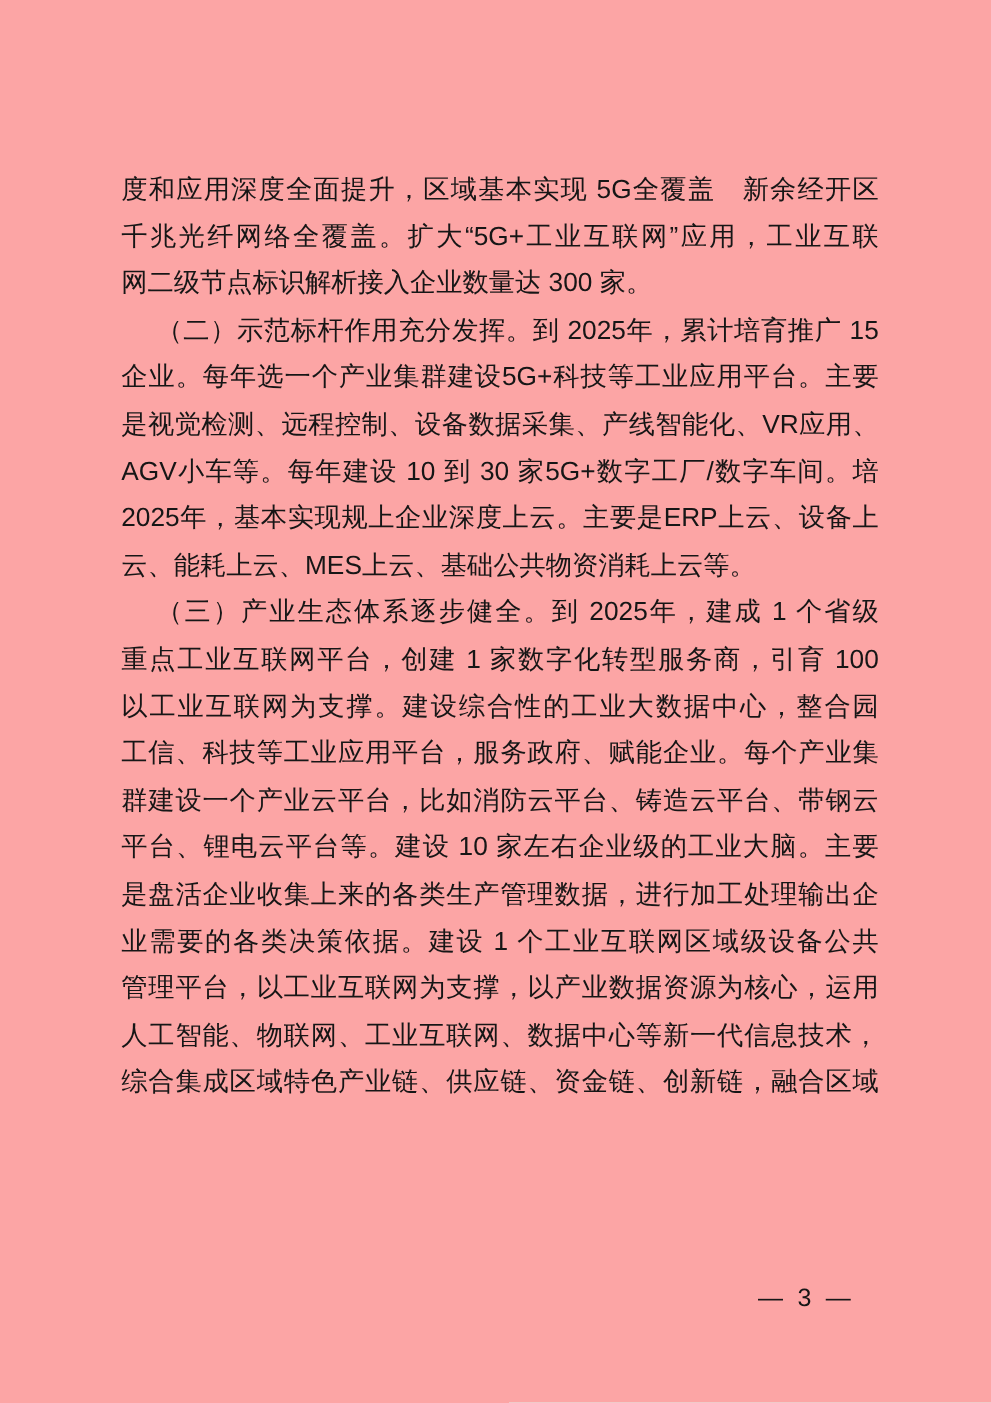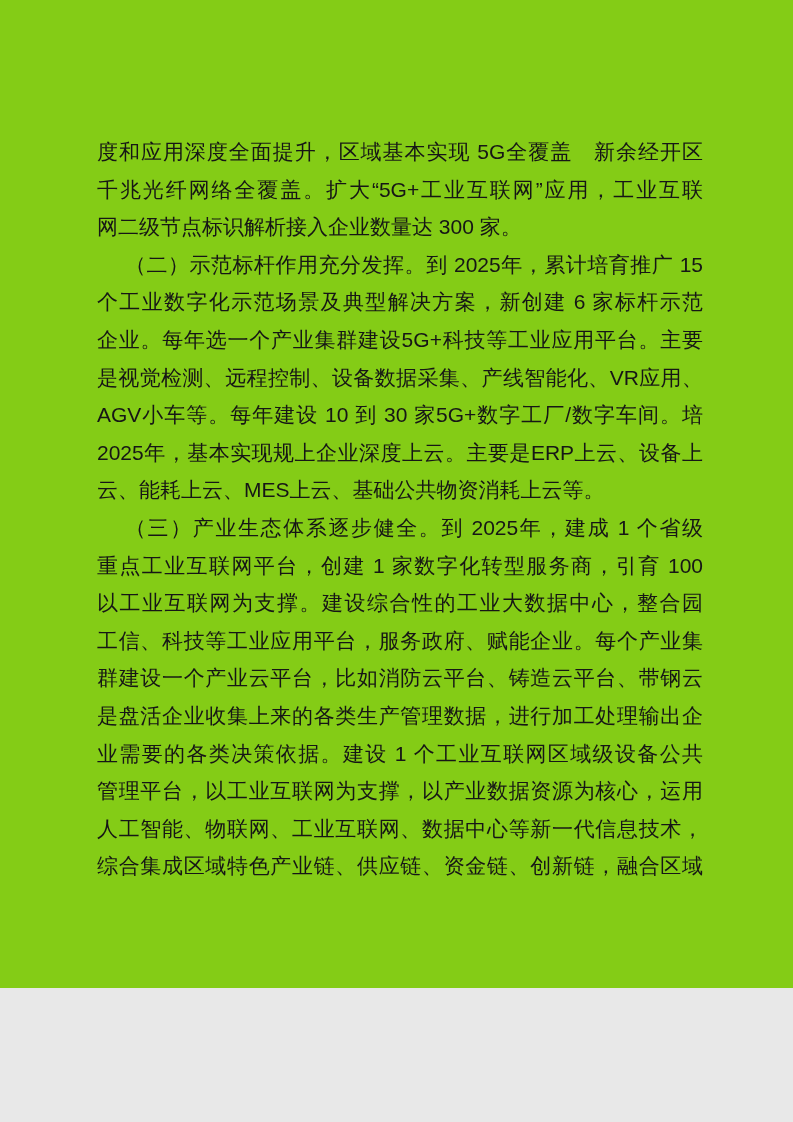--- a/index.html
+++ b/index.html
@@ -1,22 +1,22 @@
 <!DOCTYPE html>
 <html><head>
 <meta charset="utf-8">
 <style>
   * { margin: 0; padding: 0; box-sizing: border-box; }
   html, body { background: #e8e8e8; }
   .page {
     position: relative;
     width: 793px;
-    height: 988px;
+    height: 1122px;
     margin: 0 auto;
-    background: #84cc16;
+    background: #fca5a5;
     overflow: hidden;
     font-family: "Liberation Sans", "DejaVu Sans", sans-serif;
     color: #161616;
   }
   .text-block {
     position: absolute;
     left: 97px;
     top: 133px;
     width: 606px;
   }
@@ -54,34 +54,34 @@
   <div class="text-block">
 
     <div>
       <div class="line">度和应用深度全面提升，区域基本实现 5G全覆盖　新余经开区</div>
       <div class="line">千兆光纤网络全覆盖。扩大“5G+工业互联网”应用，工业互联</div>
       <div class="line para-end">网二级节点标识解析接入企业数量达 300 家。</div>
     </div>
 
     <div>
       <div class="line indent"><span class="bold">（二）示范标杆作用充分发挥。</span><span>到 2025年，累计培育推广 15</span></div>
-      <div class="line">个工业数字化示范场景及典型解决方案，新创建 6 家标杆示范</div>
       <div class="line">企业。每年选一个产业集群建设5G+科技等工业应用平台。主要</div>
       <div class="line">是视觉检测、远程控制、设备数据采集、产线智能化、VR应用、</div>
       <div class="line">AGV小车等。每年建设 10 到 30 家5G+数字工厂/数字车间。培</div>
       <div class="line">2025年，基本实现规上企业深度上云。主要是ERP上云、设备上</div>
       <div class="line para-end">云、能耗上云、MES上云、基础公共物资消耗上云等。</div>
     </div>
 
     <div>
       <div class="line indent"><span class="bold">（三）产业生态体系逐步健全。</span><span>到 2025年，建成 1 个省级</span></div>
       <div class="line">重点工业互联网平台，创建 1 家数字化转型服务商，引育 100</div>
       <div class="line">以工业互联网为支撑。建设综合性的工业大数据中心，整合园区、</div>
       <div class="line">工信、科技等工业应用平台，服务政府、赋能企业。每个产业集</div>
       <div class="line">群建设一个产业云平台，比如消防云平台、铸造云平台、带钢云</div>
+      <div class="line">平台、锂电云平台等。建设 10 家左右企业级的工业大脑。主要</div>
       <div class="line">是盘活企业收集上来的各类生产管理数据，进行加工处理输出企</div>
       <div class="line">业需要的各类决策依据。建设 1 个工业互联网区域级设备公共</div>
       <div class="line">管理平台，以工业互联网为支撑，以产业数据资源为核心，运用</div>
       <div class="line">人工智能、物联网、工业互联网、数据中心等新一代信息技术，</div>
       <div class="line">综合集成区域特色产业链、供应链、资金链、创新链，融合区域</div>
     </div>
 
   </div>
 
   <div class="page-number">— 3 —</div>

